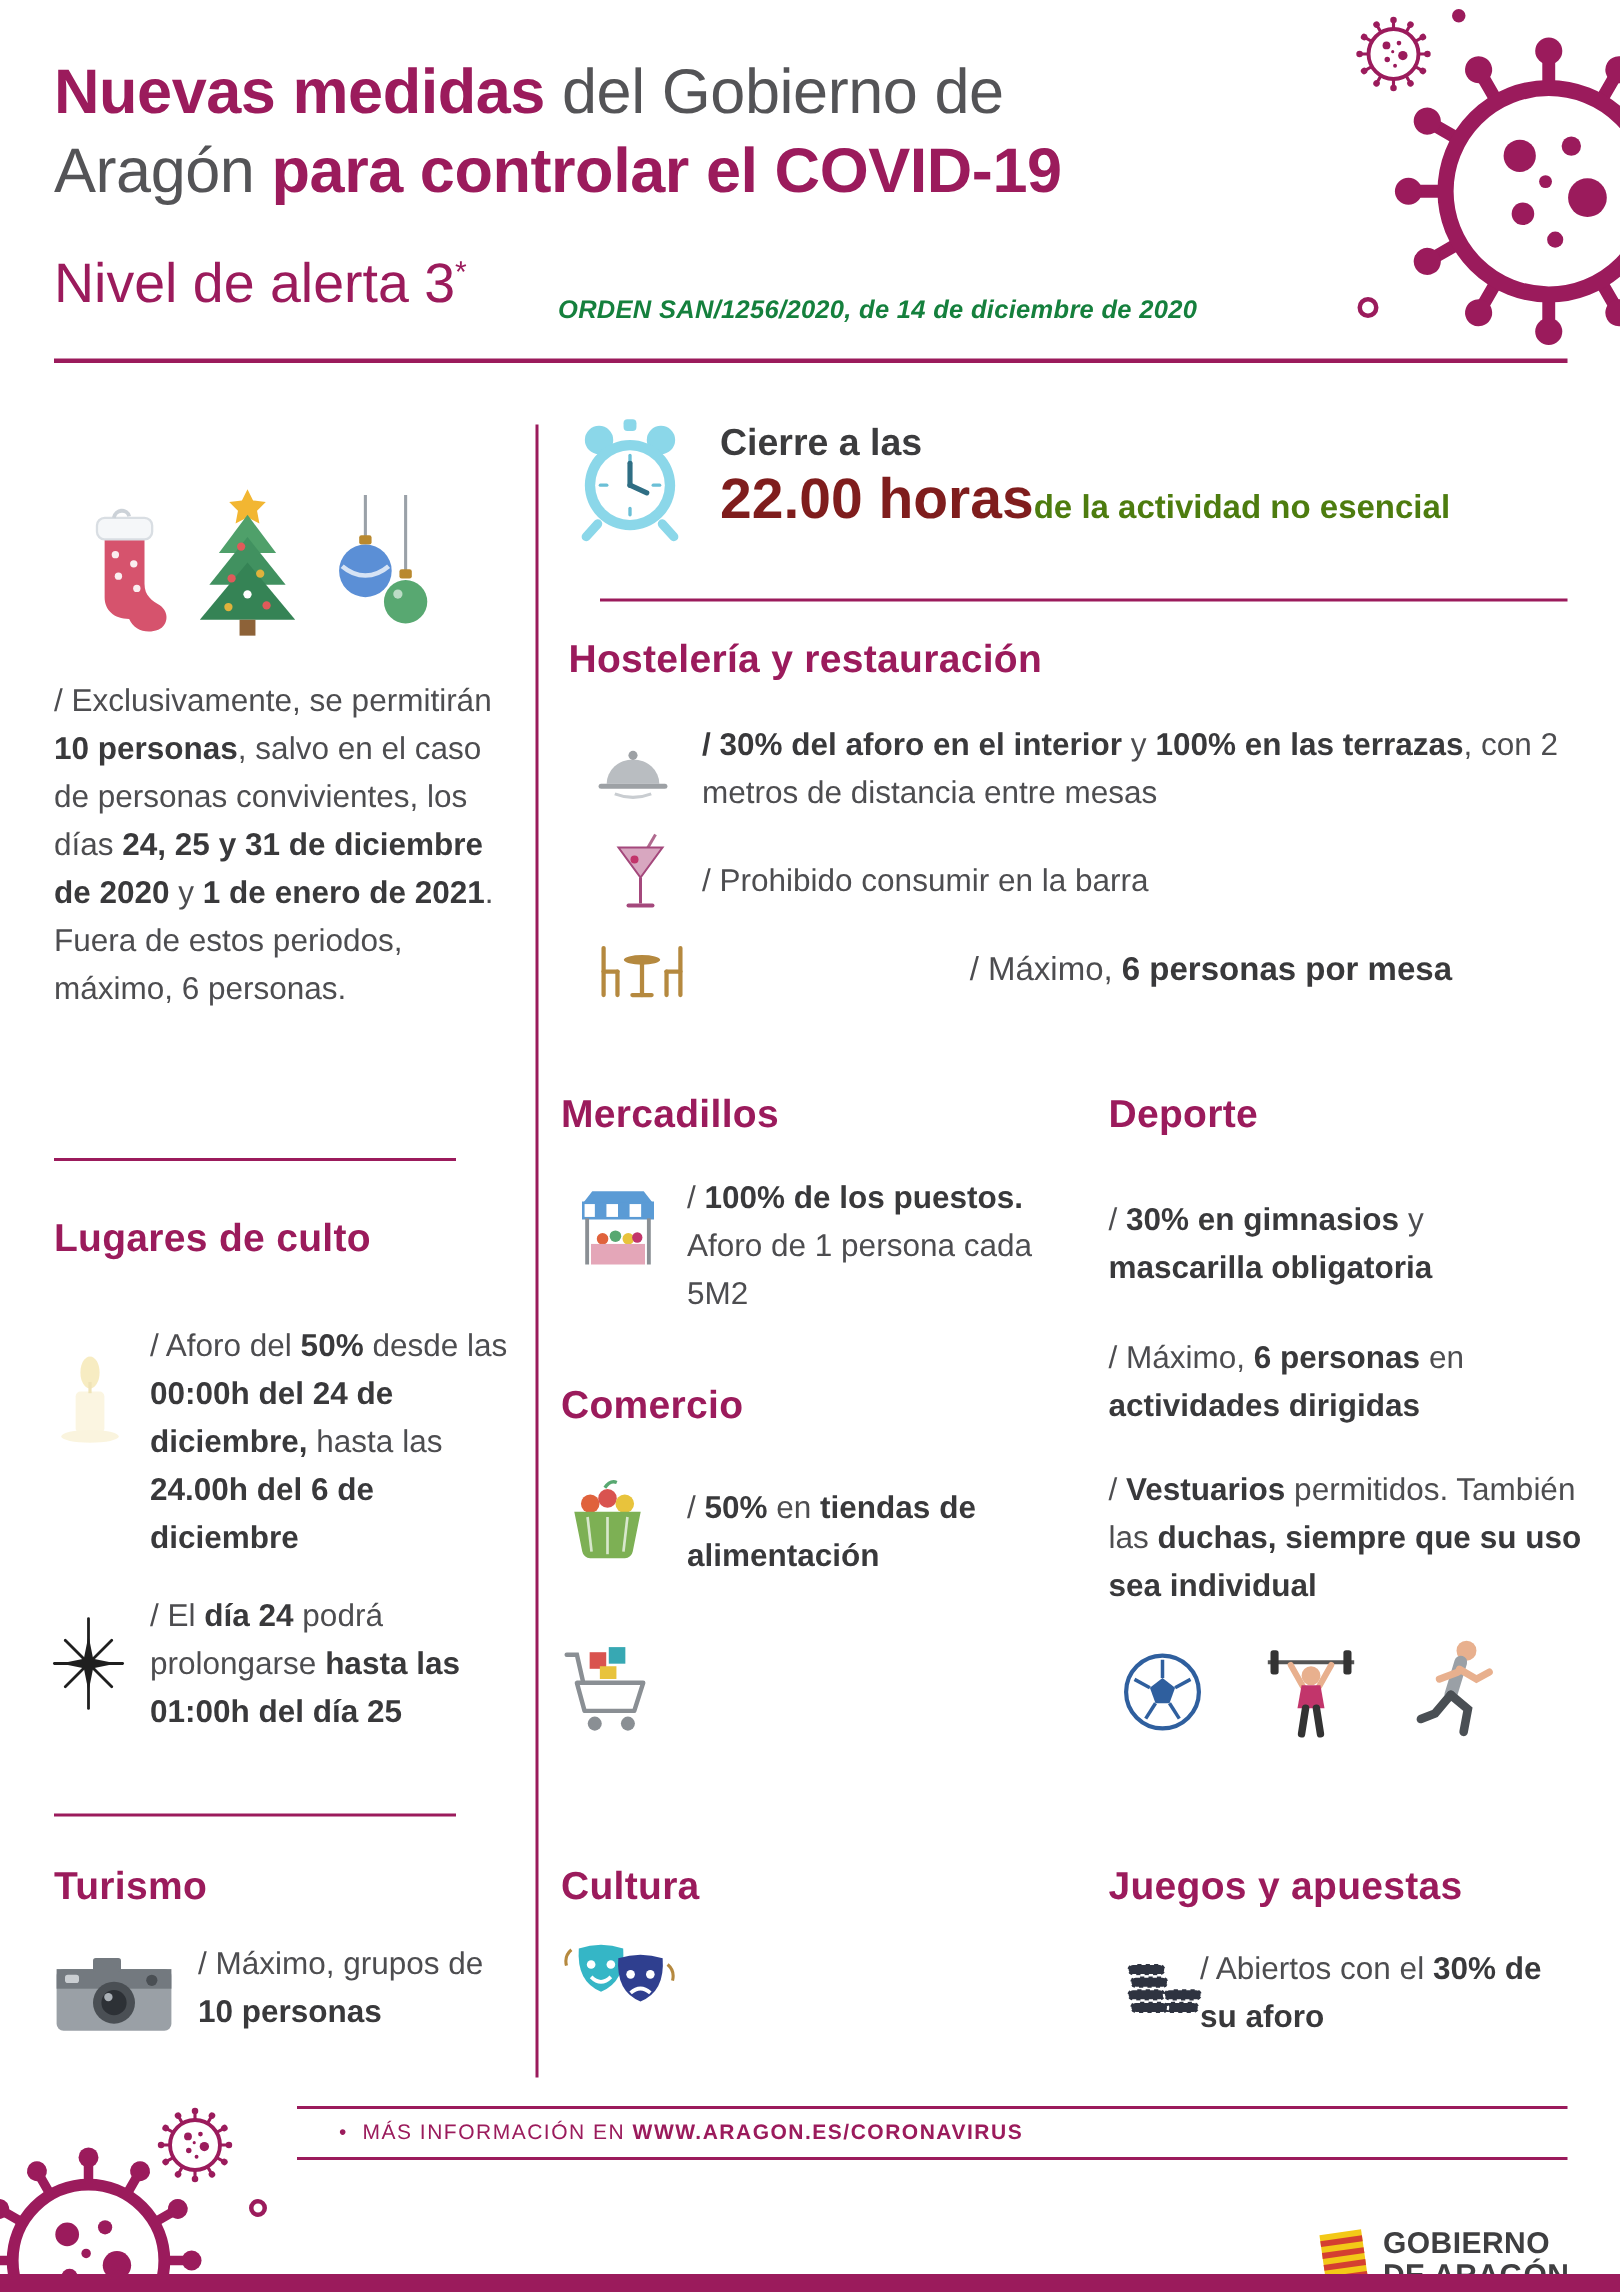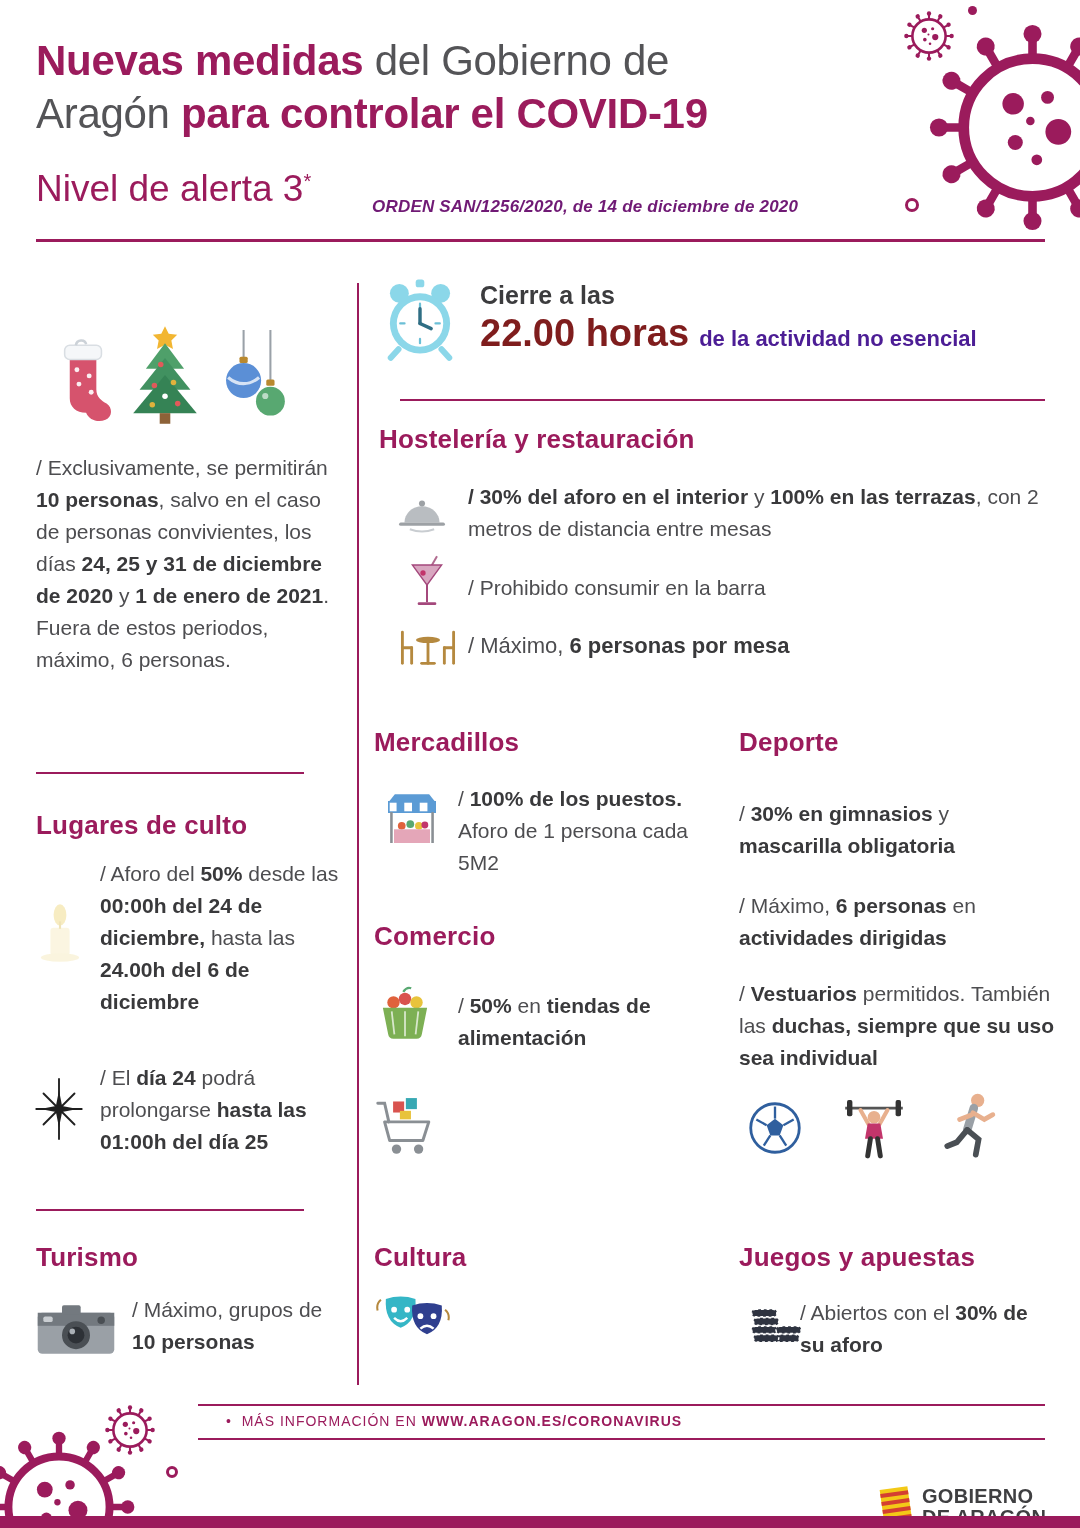--- a/index.html
+++ b/index.html
@@ -8,29 +8,29 @@
     position:relative; width:1080px; height:1528px; margin:0 auto;
     background:#ffffff; overflow:hidden;
     font-family:"Liberation Sans", sans-serif; color:#414042;
   }
   .abs{ position:absolute; }
   
   .title{ font-size:42px; line-height:53px; font-weight:400; color:#545457; letter-spacing:-0.3px;}
   .title .mg{ color:#9b1b5c; font-weight:700; }
   .alert{ font-size:37px; font-weight:400; color:#9b1b5c; }
   .alert sup{ font-size:20px; vertical-align:super; }
-  .order{ font-size:17px; font-style:italic; font-weight:700; color:#701a75; letter-spacing:0.2px;}
+  .order{ font-size:17px; font-style:italic; font-weight:700; color:#15803d; letter-spacing:0.2px;}
   .rule{ background:#9b1b5c; }
   
   .sec-h{ font-size:26px; font-weight:700; color:#9b1b5c; letter-spacing:0.2px; }
   .body{ font-size:21px; line-height:32px; color:#4d4d50; }
   .body b{ color:#39393b; }
   .cierre-lead{ font-size:25px; font-weight:700; color:#3c3c3e; margin-bottom:2px;}
   .cierre-time{ font-size:38px; font-weight:700; color:#7f1d1d; }
-  .cierre-tail{ font-size:22px; font-weight:700; color:#4c1d95; margin-left:10px;}
+  .cierre-tail{ font-size:22px; font-weight:700; color:#4d7c0f; }
   
   .finfo{ font-size:14px; letter-spacing:1px; color:#9b1b5c; }
   .finfo b{ font-weight:700; }
   .logo-txt{ font-size:20px; font-weight:700; color:#3f3f41; line-height:21px; letter-spacing:0.3px;}
   .bottom-bar{ background:#9b1b5c; }
   .icon{ display:block; }
 </style>
 </head>
 <body>
 
@@ -313,21 +313,21 @@
 
   <p class="abs body" style="left:36px; top:452px; width:302px;"><span>/ Exclusivamente, se permitirán </span><b>10 personas</b><span>, salvo en el caso de personas convivientes, los días </span><b>24, 25 y 31 de diciembre de 2020</b><span> y </span><b>1 de enero de 2021</b><span>. Fuera de estos periodos, máximo, 6 personas.</span></p>
 
   <div class="abs rule" style="left:36px; top:772px; width:268px; height:2px;"></div>
 
   <h2 class="abs sec-h" style="left:36px; top:810px;">Lugares de culto</h2>
 
   <svg class="abs icon" style="left:28px; top:900px; opacity:0.55;" width="64" height="64">
       <use href="#sym-candle"></use>
     </svg>
-  <p class="abs body" style="left:100px; top:858px; width:246px;"><span>/ Aforo del </span><b>50%</b><span> desde las </span><b>00:00h del 24 de diciembre,</b><span> hasta las </span><b>24.00h del 6 de diciembre</b></p>
+  <p class="abs body" style="left:100px; top:882px; width:246px;"><span>/ Aforo del </span><b>50%</b><span> desde las </span><b>00:00h del 24 de diciembre,</b><span> hasta las </span><b>24.00h del 6 de diciembre</b></p>
 
   <svg class="abs icon" style="left:28px; top:1078px;" width="62" height="62">
       <use href="#sym-sparkle"></use>
     </svg>
   <p class="abs body" style="left:100px; top:1062px; width:240px;"><span>/ El </span><b>día 24</b><span> podrá prolongarse </span><b>hasta las 01:00h del día 25</b></p>
 
   <div class="abs rule" style="left:36px; top:1209px; width:268px; height:2px;"></div>
 
   <h2 class="abs sec-h" style="left:36px; top:1242px;">Turismo</h2>
   <svg class="abs icon" style="left:34px; top:1299px;" width="84" height="62">
@@ -355,21 +355,21 @@
   <p class="abs body" style="left:468px; top:481px; width:585px;"><b>/ 30% del aforo en el interior</b><span> y </span><b>100% en las terrazas</b><span>, con 2 metros de distancia entre mesas</span></p>
 
   <svg class="abs icon" style="left:407px; top:552px;" width="40" height="62">
       <use href="#sym-cocktail"></use>
     </svg>
   <p class="abs body" style="left:468px; top:572px; width:500px;">/ Prohibido consumir en la barra</p>
 
   <svg class="abs icon" style="left:396px; top:622px;" width="64" height="50">
       <use href="#sym-table"></use>
     </svg>
-  <p class="abs body" style="left:468px; top:630px; width:500px; font-size:22px;"><span>/  Máximo, </span><b>6 personas por mesa</b></p>
+  <p class="abs body" style="left:468px; top:630px; width:500px; font-size:22px;text-align:right;"><span>/  Máximo, </span><b>6 personas por mesa</b></p>
 
   <h2 class="abs sec-h" style="left:374px; top:727px;">Mercadillos</h2>
   <svg class="abs icon" style="left:382px; top:789px;" width="60" height="66">
       <use href="#sym-market"></use>
     </svg>
   <p class="abs body" style="left:458px; top:783px; width:238px;"><span>/ </span><b>100% de los puestos.</b><span> Aforo de 1 persona cada 5M2</span></p>
 
   <h2 class="abs sec-h" style="left:374px; top:921px;">Comercio</h2>
   <svg class="abs icon" style="left:374px; top:982px;" width="62" height="64">
       <use href="#sym-basket"></use>

